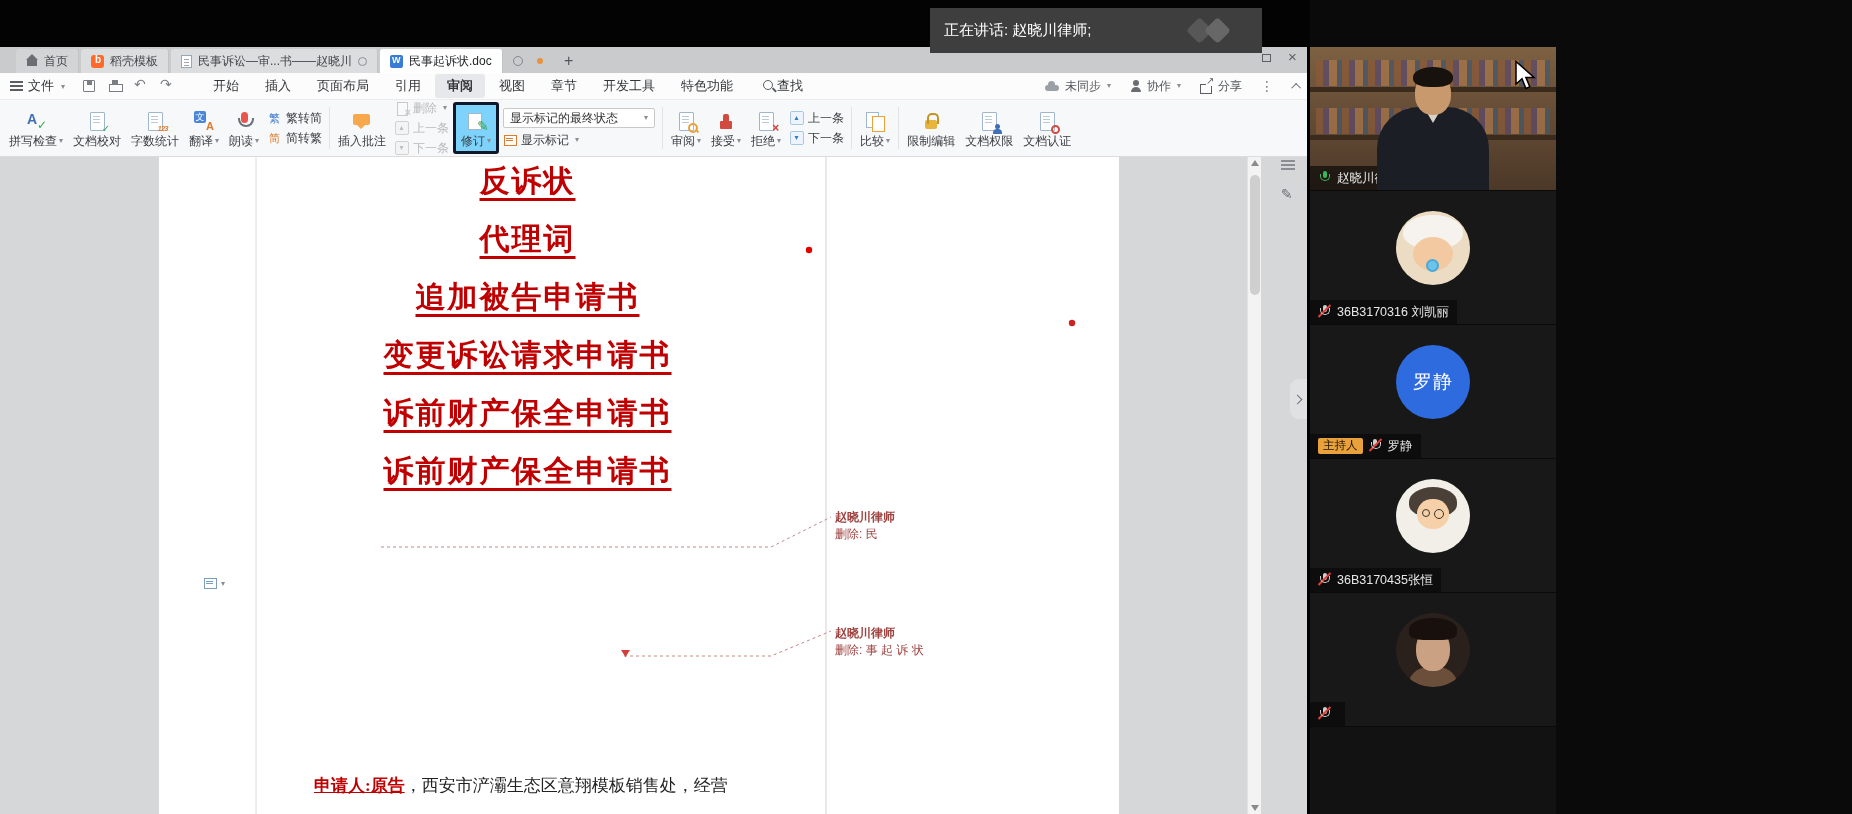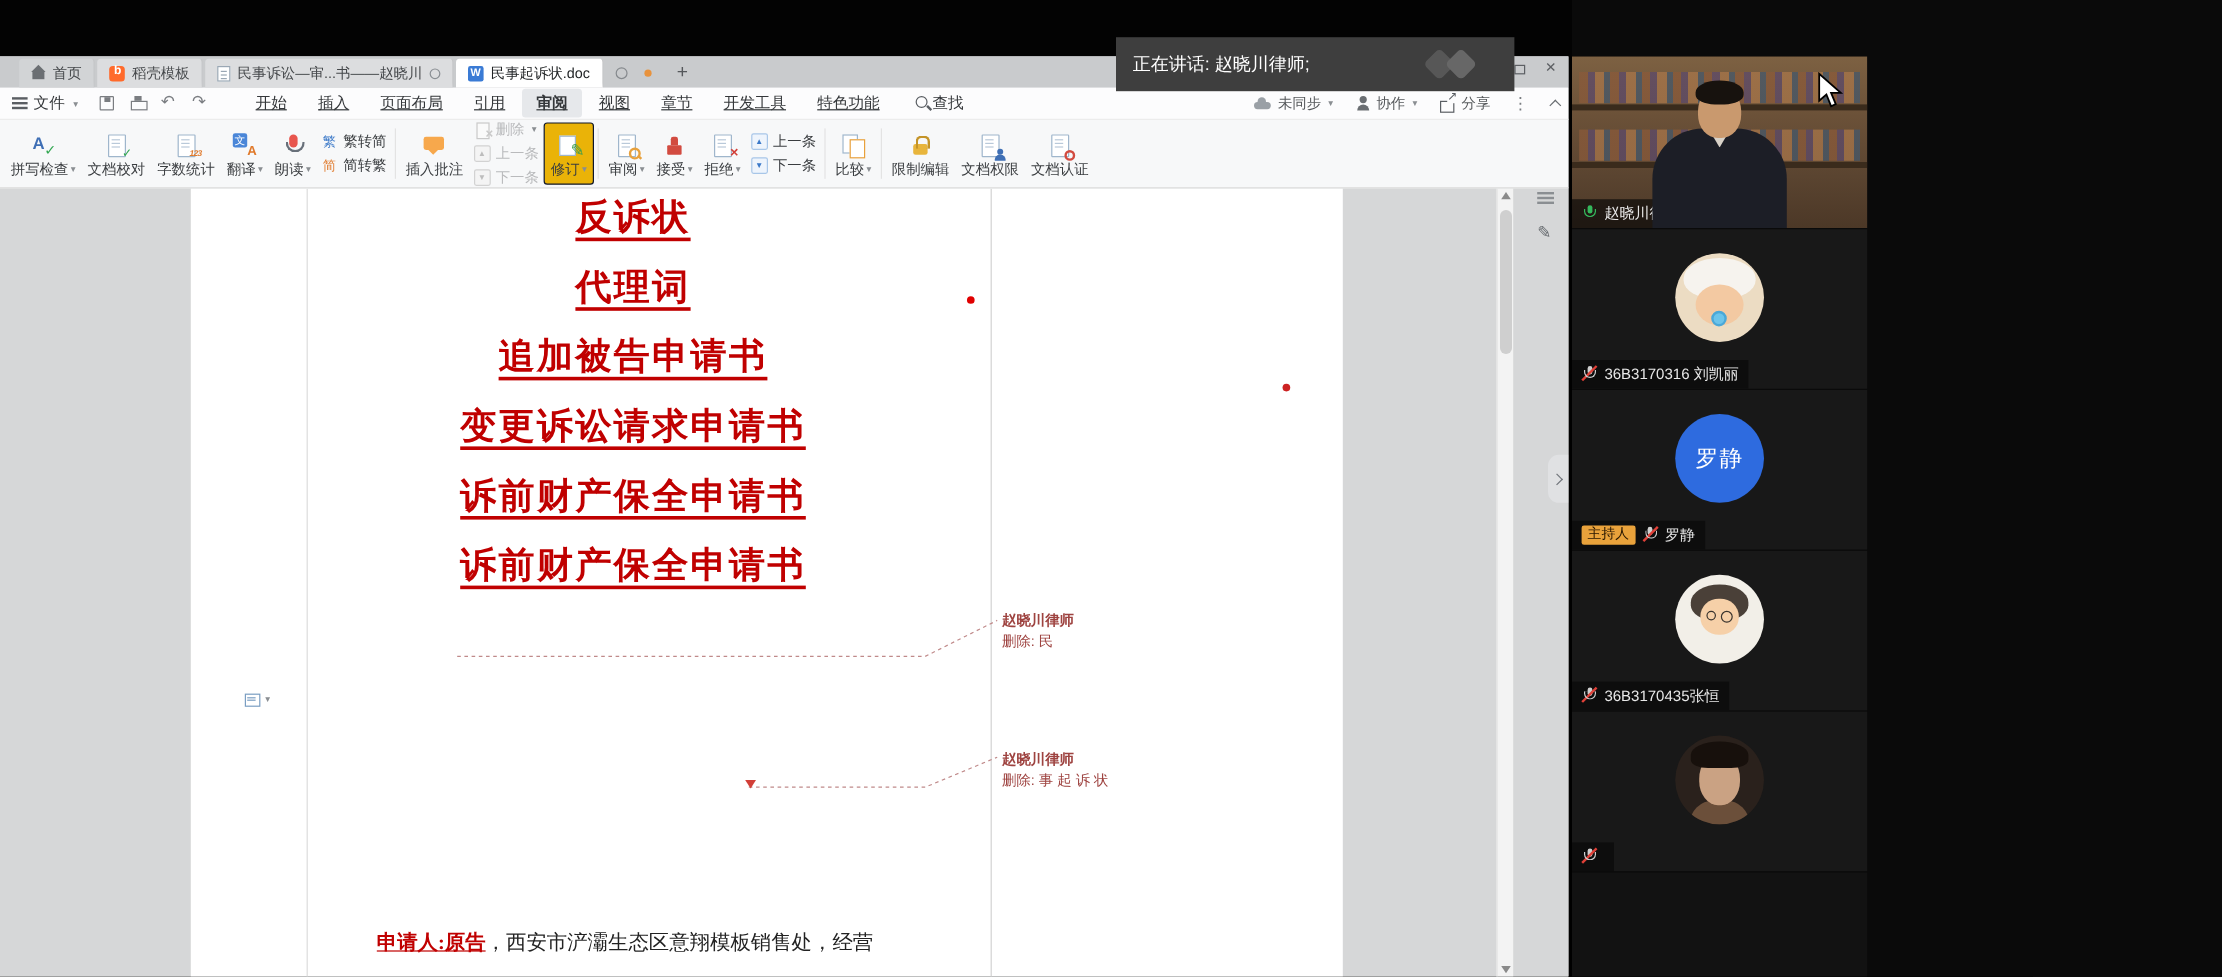--- a/index.html
+++ b/index.html
@@ -2,21 +2,21 @@
 <html><head>
 <meta charset="utf-8">
 <style>
   * { margin:0; padding:0; box-sizing:border-box; }
   html,body { background:#000; }
   body { font-family:"Liberation Sans","DejaVu Sans",sans-serif; }
   .screen { position:relative; width:1852px; height:814px; background:#000; overflow:hidden; }
 
   
   .topbar { position:absolute; left:0; top:0; width:1310px; height:47px; background:#030303; }
-  .speaking-banner { position:absolute; left:930px; top:31px; width:332px; height:45px; background:#3e3e3e;
+  .speaking-banner { position:absolute; left:930px; top:8px; width:332px; height:45px; background:#3e3e3e;
     display:flex; align-items:center; padding:0 14px; color:#fff; font-size:15px; z-index:50; }
   .banner-logo { margin-left:auto; position:relative; width:72px; height:30px; opacity:.45; }
   .banner-logo i { position:absolute; width:19px; height:19px; background:#8a8a8a; transform:rotate(45deg); border-radius:4px; top:5px; }
   .banner-logo .d1 { left:14px; background:#777; }
   .banner-logo .d2 { left:32px; background:#9a9a9a; }
 
   
   .wps { position:absolute; left:0; top:47px; width:1307px; height:767px; background:#fff; display:flex; flex-direction:column; }
 
   
@@ -54,21 +54,21 @@
   .dd::after { content:"▾"; font-size:8px; color:#8a8e92; margin-left:2px; vertical-align:2px; }
   .qgroup { display:flex; align-items:center; gap:10px; margin-left:6px; }
   .qi { width:16px; height:16px; position:relative; opacity:.8; }
   .qi-save::before { content:""; position:absolute; inset:2px; border:1.5px solid #5a5e63; border-radius:1px; }
   .qi-save::after { content:""; position:absolute; left:6px; top:3px; width:5px; height:4px; background:#5a5e63; }
   .qi-print::before { content:""; position:absolute; left:2px; top:6px; width:12px; height:6px; border:1.5px solid #5a5e63; }
   .qi-print::after { content:""; position:absolute; left:5px; top:2px; width:6px; height:4px; background:#5a5e63; }
   .qi-undo::before { content:"↶"; position:absolute; left:1px; top:-2px; font-size:14px; color:#5a5e63; }
   .qi-redo::before { content:"↷"; position:absolute; left:1px; top:-2px; font-size:14px; color:#5a5e63; }
   .menu-items { display:flex; margin-left:26px; gap:2px; }
-  .menu-item { padding:3px 12px; border-radius:3px; white-space:nowrap;text-decoration:underline; }
+  .menu-item { padding:3px 12px; border-radius:3px; white-space:nowrap; }
   .menu-item.active { background:#e6e8eb; font-weight:bold; }
   .find-btn { display:flex; align-items:center; gap:0; margin-left:16px;font-family:Liberation Serif, serif; }
   .qi-mag { width:16px; height:16px; position:relative; }
   .qi-mag::before { content:""; position:absolute; left:2px; top:2px; width:8px; height:8px; border:1.5px solid #5a5e63; border-radius:50%; }
   .qi-mag::after { content:""; position:absolute; left:11px; top:11px; width:5px; height:1.5px; background:#5a5e63; transform:rotate(45deg); }
   .menu-right { margin-left:auto; display:flex; align-items:center; gap:18px; padding-right:6px; font-size:12px; color:#55585b; }
   .mr-item { display:flex; align-items:center; gap:4px; }
   .qi-cloud { width:17px; height:14px; position:relative; }
   .qi-cloud::before { content:""; position:absolute; left:1px; top:6px; width:14px; height:6px; background:#9aa0a6; border-radius:4px; }
   .qi-cloud::after { content:""; position:absolute; left:4px; top:2px; width:7px; height:7px; background:#9aa0a6; border-radius:50%; }
@@ -78,21 +78,21 @@
   .qi-share { width:15px; height:14px; position:relative; }
   .qi-share::before { content:""; position:absolute; left:1px; top:5px; width:10px; height:8px; border:1.5px solid #5a5e63; }
   .qi-share::after { content:"↗"; position:absolute; left:7px; top:-4px; font-size:10px; color:#5a5e63; background:#fcfcfd; }
   .qi-more::before { content:"⋮"; font-size:14px; color:#5a5e63; }
   .chev-up { width:7px; height:7px; border-left:1.5px solid #6a6e72; border-top:1.5px solid #6a6e72; transform:rotate(45deg) translateY(2px); }
 
   
   .ribbon { height:57px; background:#f7f8f9; border-bottom:1px solid #dcdcdc; display:flex; align-items:stretch; padding:2px 4px; flex:0 0 auto; }
   .rb { display:flex; flex-direction:column; align-items:center; justify-content:center; gap:3px; padding:2px 5px; font-size:12px; color:#3a3d40; border-radius:3px; white-space:nowrap; }
   .rb .lbl { display:flex; align-items:center; line-height:12px; }
-  .rb.selected { background:#eab308; border:1px solid #0f172a; }
+  .rb.selected { background:#7dd3fc; border:3px solid #0f172a; }
   .rb-col { display:flex; flex-direction:column; justify-content:center; gap:4px; padding:0 4px; font-size:12px; color:#3a3d40; }
   .rb-row { display:flex; align-items:center; gap:4px; height:16px; white-space:nowrap; }
   .rb-row.dis, .rb.dis { color:#b9babc; }
   .sep { width:1px; background:#e3e3e3; margin:5px 3px; }
   .combo { width:152px; height:20px; border:1px solid #c9c9c9; background:#fff; font-size:12px; display:flex; align-items:center; padding:0 6px; color:#333; border-radius:2px; white-space:nowrap; }
   .combo .dd { margin-left:auto; }
 
   .ri { width:22px; height:22px; position:relative; display:block; }
   .si { width:14px; height:14px; position:relative; display:inline-block; flex:0 0 auto; }
   .ri-spell::before { content:"A"; position:absolute; left:2px; top:1px; font-size:14px; font-weight:bold; color:#3f6fb5; }
@@ -371,20 +371,31 @@
           <span>下一条</span>
         </div>
       </div>
       <div class="rb selected">
         <span class="ri ri-rev"></span>
         <span class="lbl">
             <span>修订</span>
             <i class="dd"></i>
           </span>
       </div>
+      <div class="rb-col">
+        <div class="combo">
+          <span>显示标记的最终状态</span>
+          <i class="dd"></i>
+        </div>
+        <div class="rb-row">
+          <span class="si si-marks"></span>
+          <span>显示标记</span>
+          <i class="dd"></i>
+        </div>
+      </div>
       <div class="sep"></div>
       <div class="rb">
         <span class="ri ri-doc">
             <i class="bdg bdg-mag"></i>
           </span>
         <span class="lbl">
             <span>审阅</span>
             <i class="dd"></i>
           </span>
       </div>

